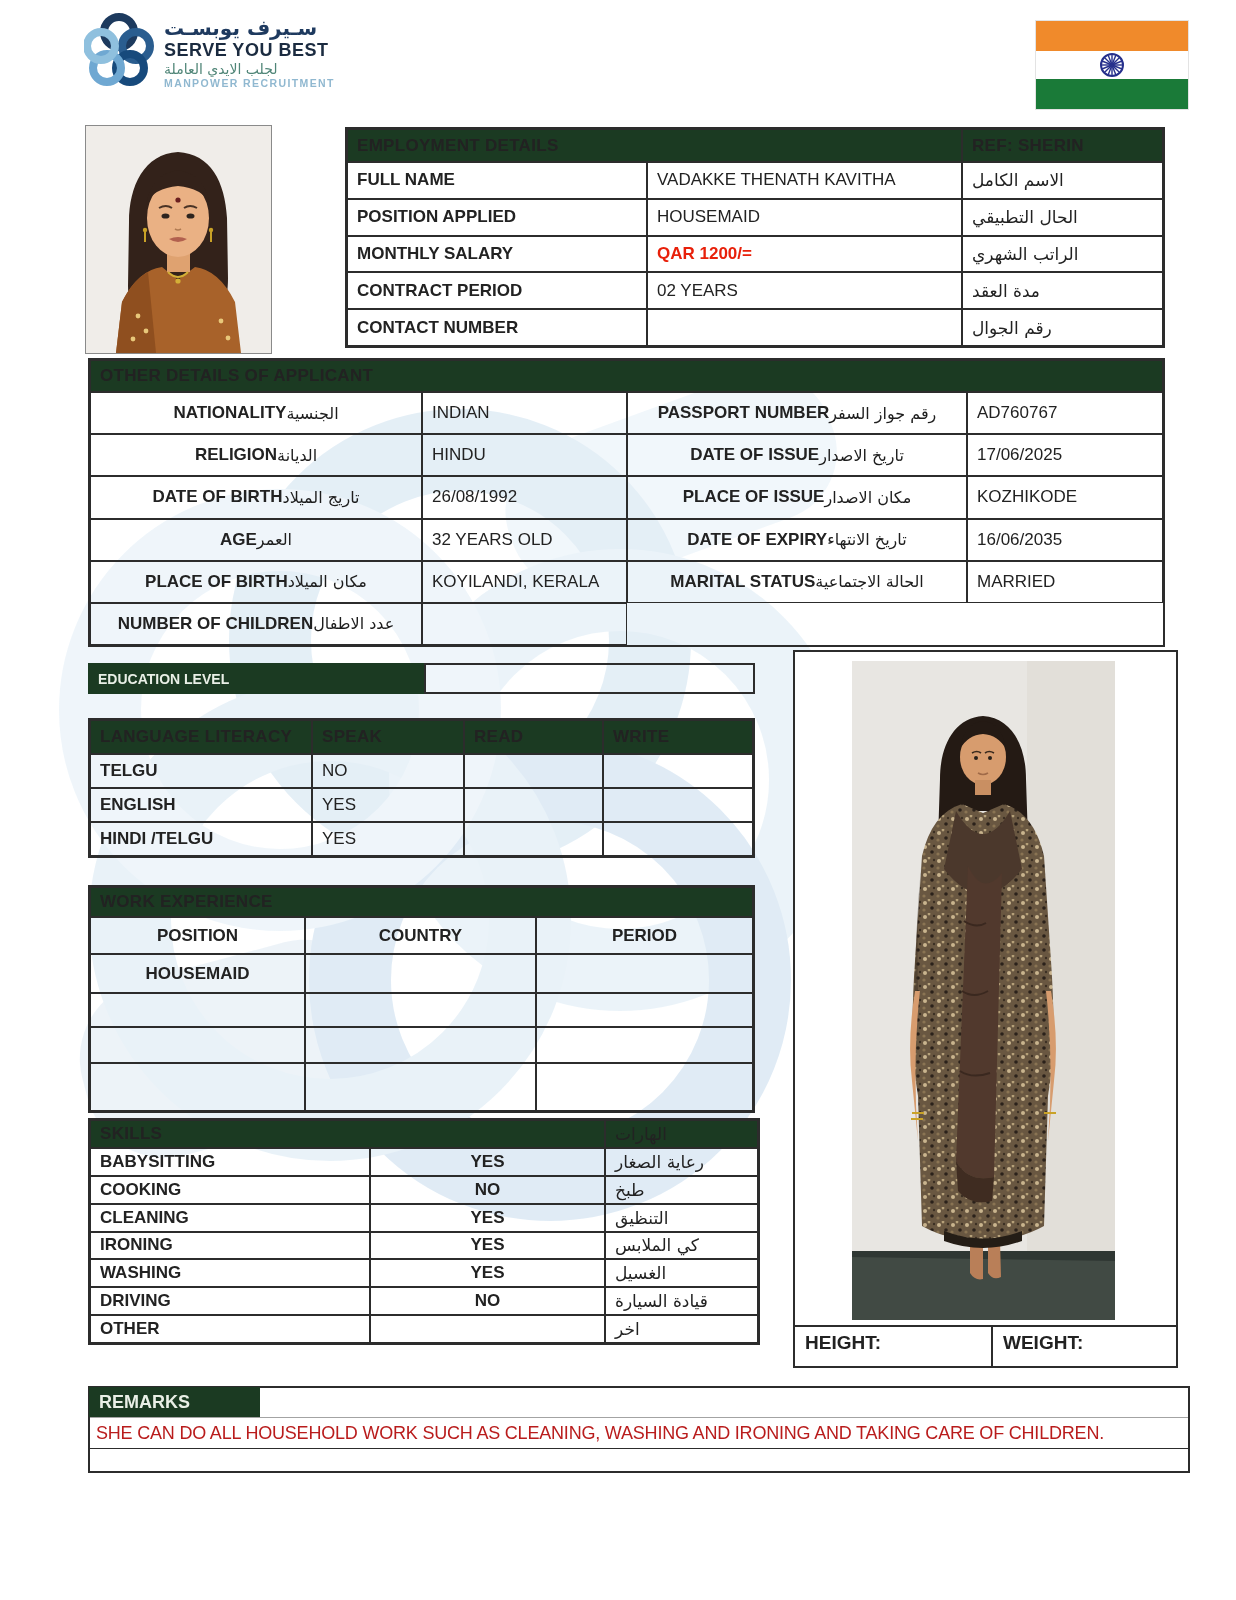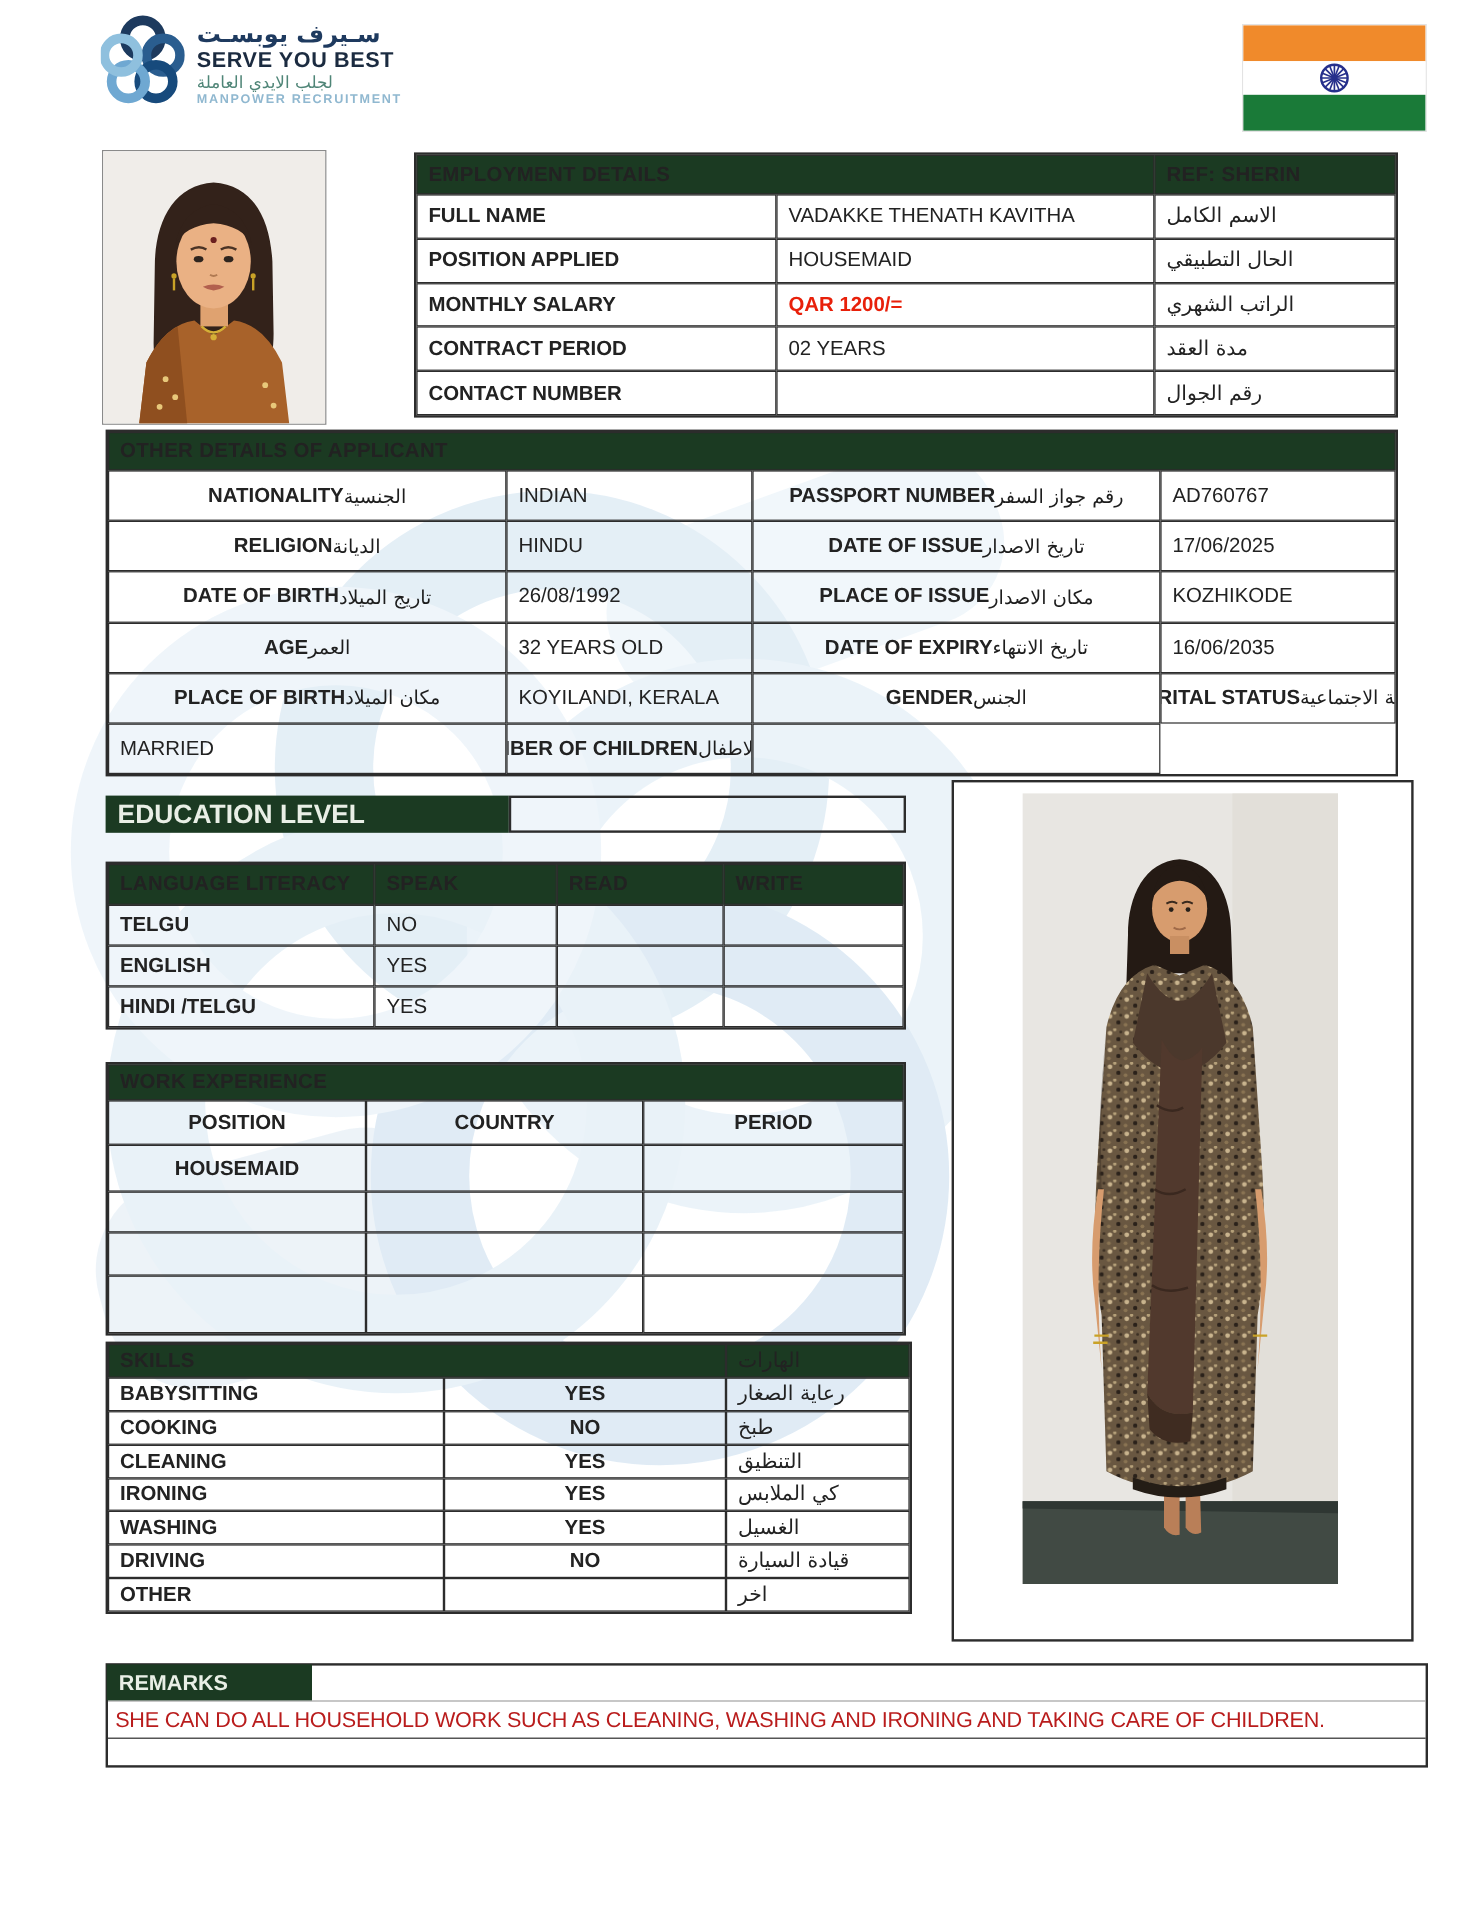--- a/index.html
+++ b/index.html
@@ -30,21 +30,21 @@
   .photo-box{position:absolute;left:793px;top:650px;width:385px;height:718px;border:2px solid #2c2c2c;
              background:#fff;box-sizing:border-box;z-index:1;}
   .body-photo{position:absolute;left:57px;top:9px;}
   .hw-row{position:absolute;left:0;bottom:0;width:100%;height:41px;border-top:2px solid #2c2c2c;
           display:flex;box-sizing:border-box;background:#fff;}
   .hw-row>div{font-size:19px;font-weight:600;color:#222;padding:5px 0 0 10px;box-sizing:border-box;}
   .hw-h{width:198px;border-right:2px solid #2c2c2c;}
   .hw-w{flex:1;}
   
   .edu-green{position:absolute;left:88px;top:663px;width:336px;height:31px;background:#1b3a22;
-             color:#e9efe6;font-weight:700;font-size:22px;display:flex;align-items:center;
+             color:#e9efe6;font-weight:700;font-size:14px;display:flex;align-items:center;
              padding-left:10px;box-sizing:border-box;z-index:1;}
   .edu-box{position:absolute;left:424px;top:663px;width:331px;height:31px;border:2px solid #2c2c2c;
            box-sizing:border-box;z-index:1;background:transparent;}
   
   .remarks{position:absolute;left:88px;top:1386px;width:1102px;height:87px;border:2px solid #2c2c2c;
            box-sizing:border-box;z-index:1;background:#fff;}
   .rem-row1{height:29px;border-bottom:1px solid #a3a3a3;position:relative;}
   .rem-green{position:absolute;left:-1px;top:-1px;width:171px;height:30px;background:#1b3a22;
              color:#e9efe6;font-weight:700;font-size:18px;display:flex;align-items:center;padding-left:10px;box-sizing:border-box;}
   .rem-row2{height:30px;border-bottom:1px solid #2c2c2c;display:flex;align-items:center;
@@ -211,24 +211,20 @@
         <span>DATE OF EXPIRY</span>
         <span class="ar">تاريخ الانتهاء</span>
       </div>
     <div class="val">16/06/2035</div>
 
     <div class="both">
         <span>PLACE OF BIRTH</span>
         <span class="ar">مكان الميلاد</span>
       </div>
     <div class="val">KOYILANDI, KERALA</div>
-    <div class="both">
-        <span>GENDER</span>
-        <span class="ar">الجنس</span>
-      </div>
 
     <div class="both">
         <span>MARITAL STATUS</span>
         <span class="ar">الحالة الاجتماعية</span>
       </div>
     <div class="val">MARRIED</div>
     <div class="both">
         <span>NUMBER OF CHILDREN</span>
         <span class="ar">عدد الاطفال</span>
       </div>
@@ -350,20 +346,24 @@
           <line x1="192" y1="452" x2="204" y2="452"></line>
         </g>
       <path d="M104 150 Q131 196 158 150 L170 208 Q131 258 92 208 Z" fill="#4b382c"></path>
       <path d="M116 205 L104 500 Q116 522 142 516 L150 212 Q131 236 116 205 Z" fill="#51392d"></path>
       <path d="M112 260 Q124 268 134 262 M110 330 Q122 338 136 330 M108 410 Q120 418 138 412" stroke="#3a281f" stroke-width="2" fill="none"></path>
       <path d="M104 500 Q116 522 142 516 L140 540 Q118 545 106 530 Z" fill="#3f2c21"></path>
       <path d="M118 580 L118 612 Q123 620 131 618 L131 580 Z" fill="#b97f58"></path>
       <path d="M136 580 L136 612 Q141 620 149 616 L148 580 Z" fill="#b97f58"></path>
       <path d="M92 570 Q131 585 170 570 L170 580 Q131 594 92 580 Z" fill="#241d16"></path>
     </svg>
+    <div class="hw-row">
+      <div class="hw-h">HEIGHT:</div>
+      <div class="hw-w">WEIGHT:</div>
+    </div>
   </div>
 
   <div class="remarks">
     <div class="rem-row1">
       <div class="rem-green">REMARKS</div>
     </div>
     <div class="rem-row2">SHE CAN DO ALL HOUSEHOLD WORK SUCH AS CLEANING, WASHING AND IRONING AND TAKING CARE OF CHILDREN.</div>
     <div class="rem-row3"></div>
   </div>
 

